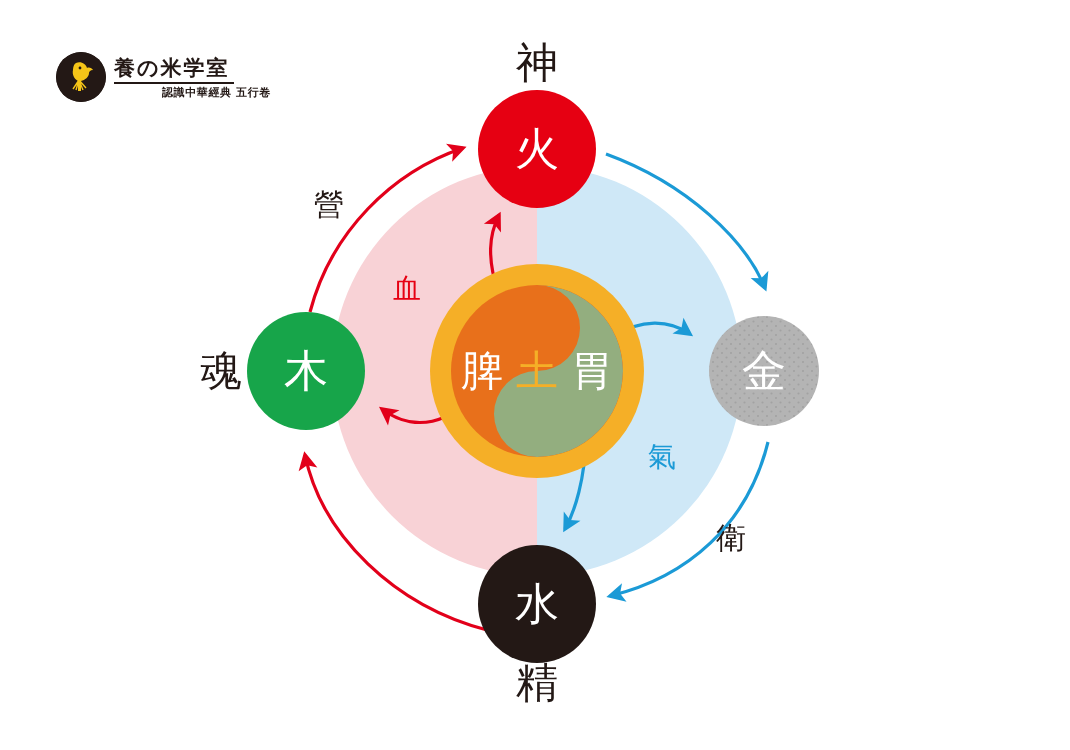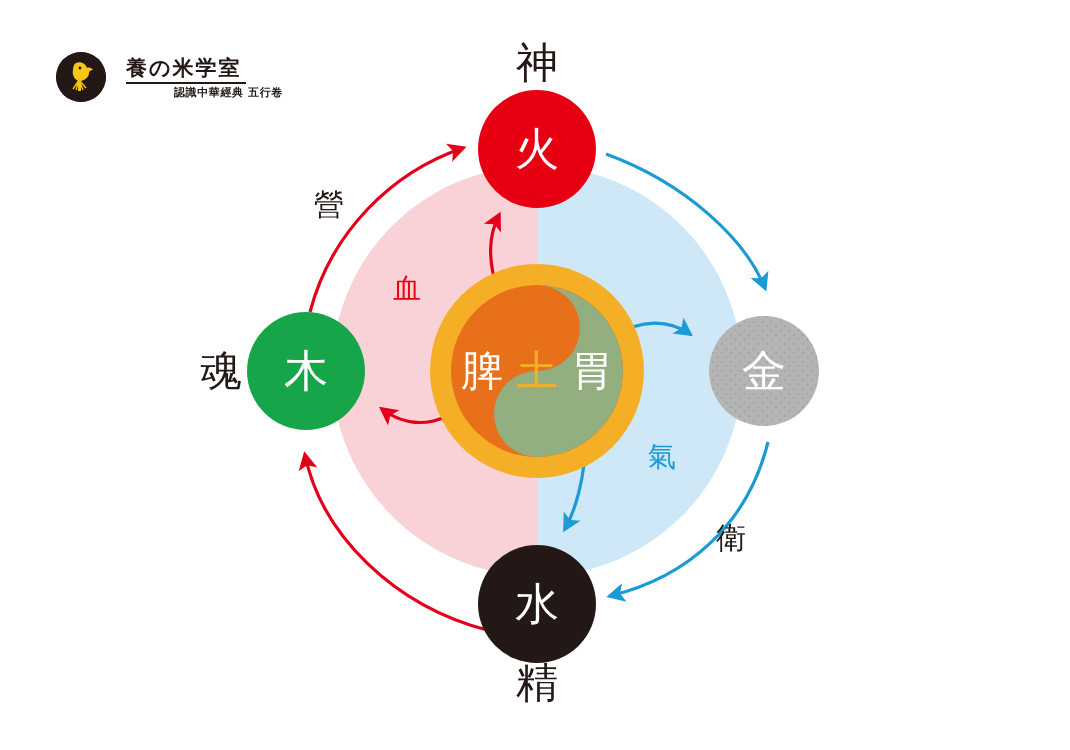--- a/index.html
+++ b/index.html
@@ -34,21 +34,21 @@
 
   
   #brand-logo {
     position: absolute;
     left: 56px;
     top: 46px;
     width: 230px;
     height: 62px;
     display: flex;
     align-items: center;
-    gap: 20px;
+    gap: 8px;
   }
   #brand-mark {
     width: 50px;
     height: 50px;
     border-radius: 50%;
     background: #231815;
     position: relative;
     flex: 0 0 auto;
     overflow: hidden;
   }

